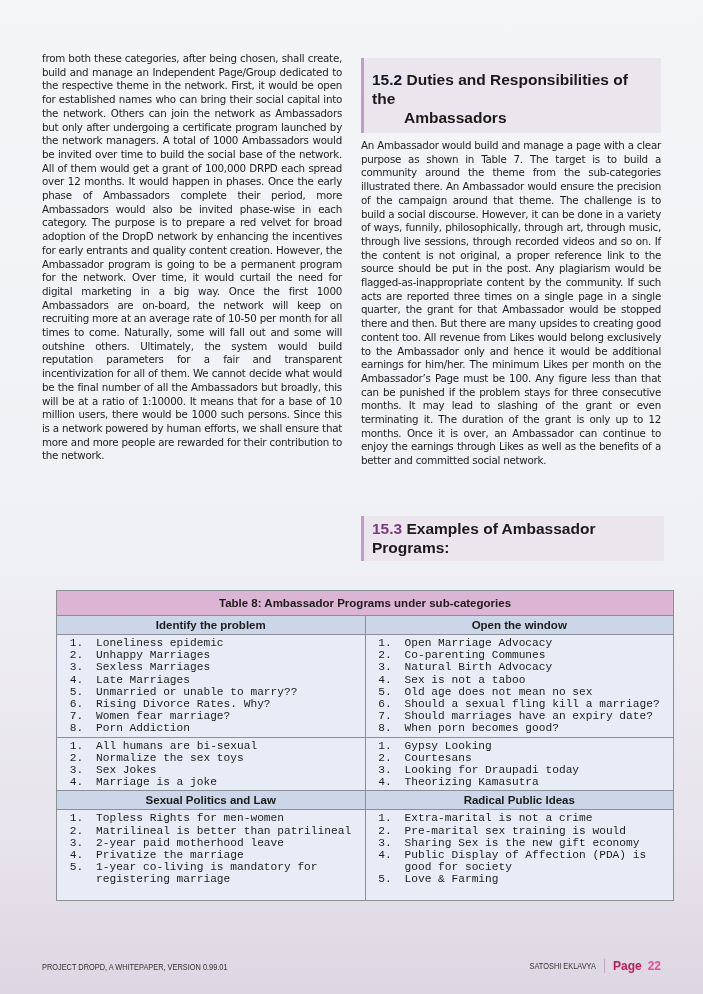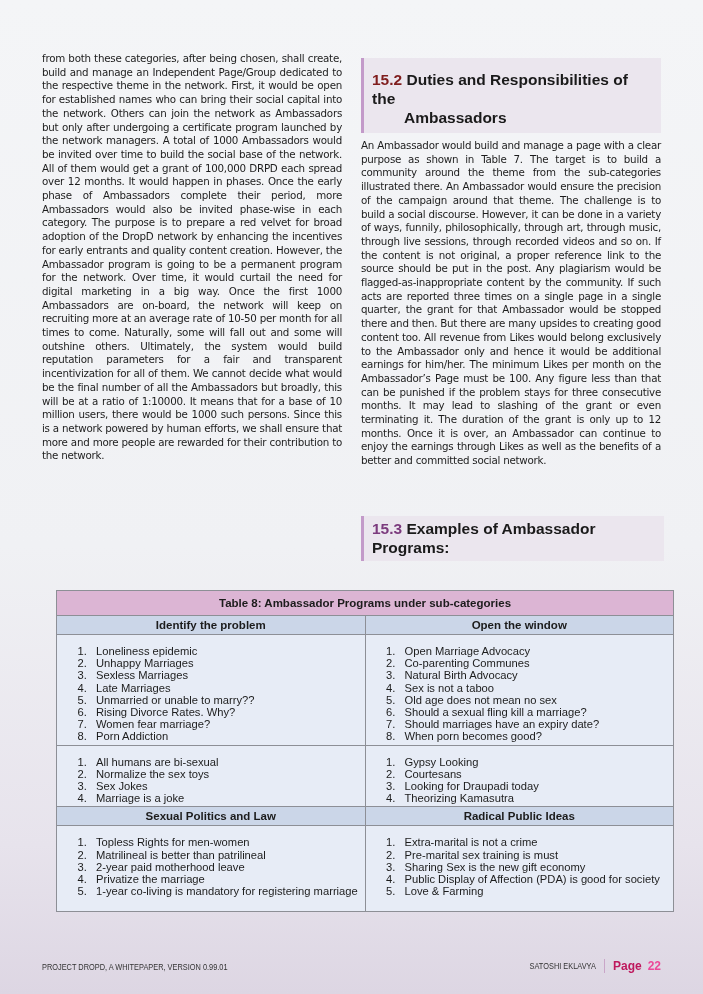--- a/index.html
+++ b/index.html
@@ -16,21 +16,21 @@
   }
   .col-right {
     position:absolute; left:361px; top:58px; width:300px;
   }
   .heading {
     position:relative; background:#ebe6ee; padding:12px 6px 6px 8px;
     border-left:3px solid #c39ac9;
     font-family: "Liberation Sans", sans-serif; font-weight:bold;
     font-size:15.5px; line-height:19px; color:#1a1a1a;
   }
-  .heading .num { color:#7f1d1d; }
+  .heading .num { color:#0f172a; }
   .heading .t2 { display:block; padding-left:32px; }
   .body-right {
     font-size:10.3px; line-height:13.7px; text-align:justify;
     letter-spacing:-0.25px; margin-top:6px;
   }
   .heading2 {
     position:absolute; left:361px; top:516px; width:286px;
     background:#ebe6ee; border-left:3px solid #c39ac9;
     padding:3px 6px 4px 8px;
     font-family: "Liberation Sans", sans-serif; font-weight:bold;
@@ -45,21 +45,21 @@
   .t8 td { border:1px solid #8d8f96; vertical-align:top; padding:0; }
   .t8 .caption-cell {
     background:#dcb5d4; text-align:center; font-weight:bold; height:24px;
     vertical-align:middle; font-size:11.5px;
   }
   .t8 .hdr {
     background:#cbd6e8; text-align:center; font-weight:bold; height:18px;
     vertical-align:middle; font-size:11.5px;
   }
   .t8 .list { background:#e7ecf6; width:50%; }
-  .t8 ol { margin:10px 0 2px 0; padding-left:33px; line-height:12.2px; }
+  .t8 ol { margin:2px 0 2px 0; padding-left:33px; line-height:12.2px;font-family:Liberation Mono, monospace; }
   .t8 li { padding-left:6px; }
   .footer-left {
     position:absolute; left:42px; top:962px;
     font-family:"Liberation Sans", sans-serif; font-size:9px; color:#333;
     transform:scaleX(0.82); transform-origin:left;
   }
   .footer-right {
     position:absolute; right:42px; top:959px;
     font-family:"Liberation Sans", sans-serif; font-size:9px; color:#333;
     display:flex; align-items:center;
@@ -153,21 +153,21 @@
             <li>Topless Rights for men-women</li>
             <li>Matrilineal is better than patrilineal</li>
             <li>2-year paid motherhood leave</li>
             <li>Privatize the marriage</li>
             <li>1-year co-living is mandatory for registering marriage</li>
           </ol>
         </td>
     <td class="list">
           <ol style="margin-bottom:14px">
             <li>Extra-marital is not a crime</li>
-            <li>Pre-marital sex training is must</li>
+            <li>Pre-marital sex training is would</li>
             <li>Sharing Sex is the new gift economy</li>
             <li>Public Display of Affection (PDA) is good for society</li>
             <li>Love &amp; Farming</li>
           </ol>
         </td>
   </tr>
 </tbody>
   </table>
 
 <div class="footer-left">PROJECT DROPD, A WHITEPAPER, VERSION 0.99.01</div>

